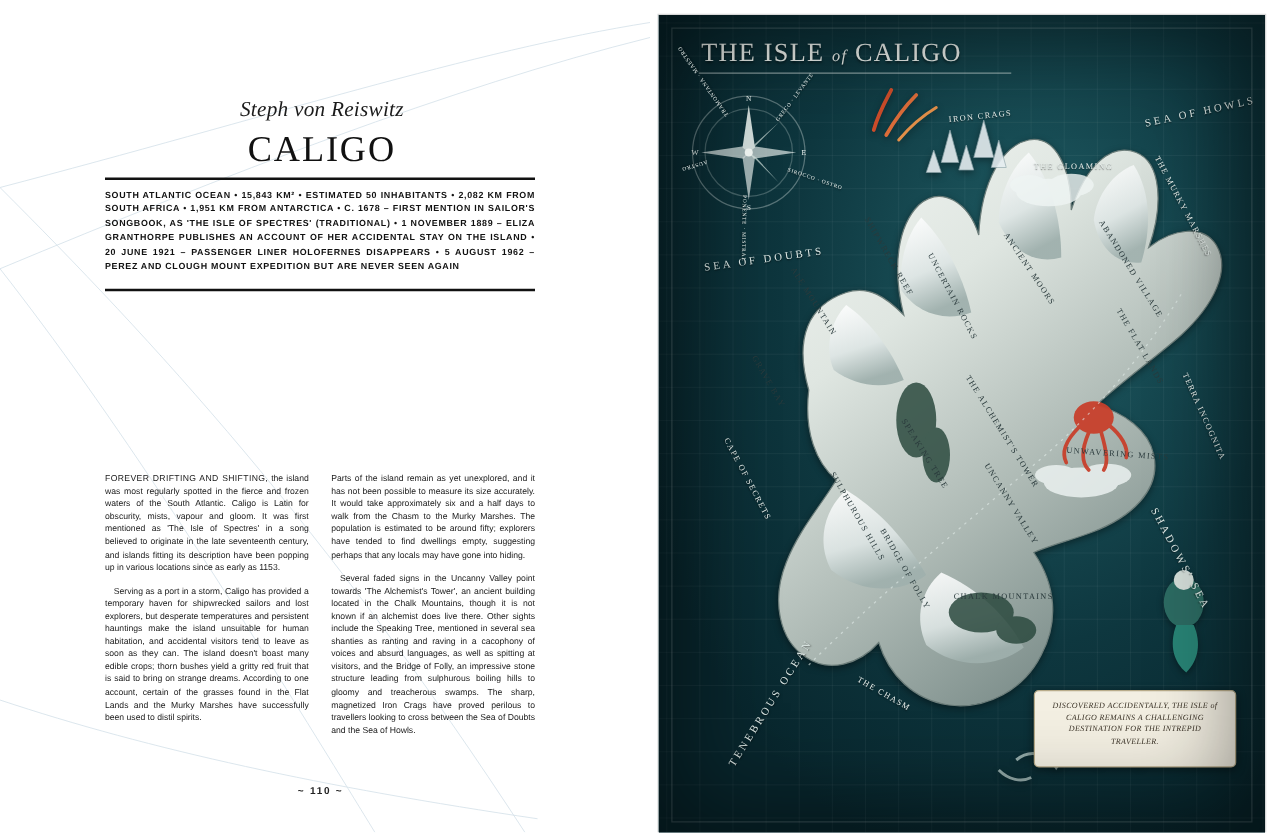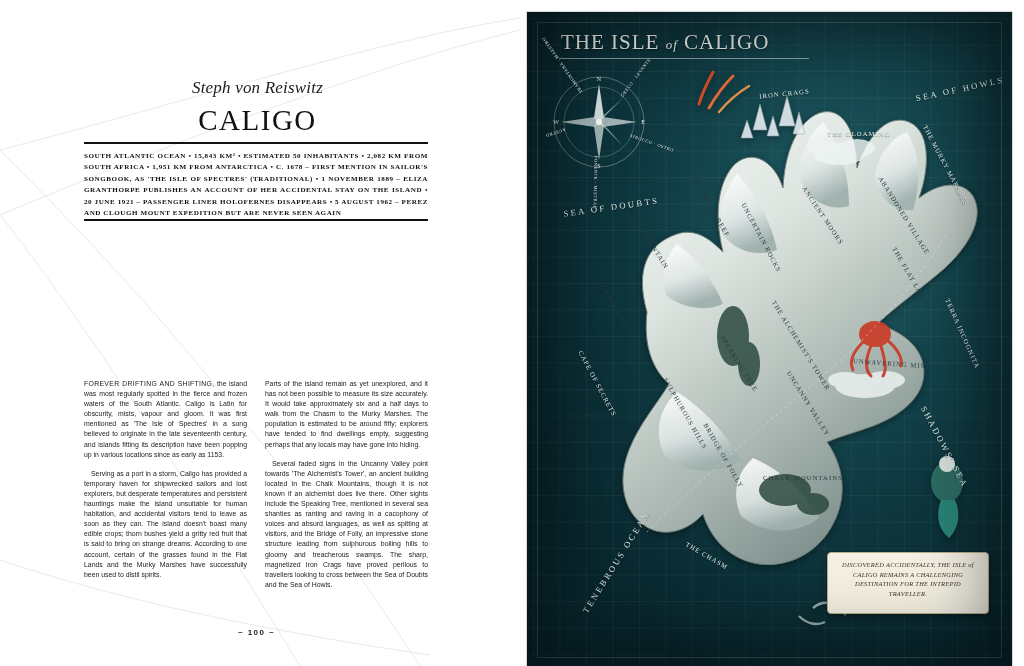--- a/index.html
+++ b/index.html
@@ -58,22 +58,21 @@
     margin-top: 11px;
     font-weight: bold;
   }
 
   .factbox {
     position: absolute;
     left: 84px; top: 142px;
     width: 344px;
     border-top: 2.5px solid #111;
     border-bottom: 2.5px solid #111;
-    padding: 7px 0 0 0;
-    font-family: Liberation Serif, serif;
+    padding: 7px 0 12px 0;
   }
   .factbox p {
     margin: 0;
     font-size: 7.1px;
     line-height: 11.4px;
     letter-spacing: .55px;
     font-weight: bold;
     color: #111;
     text-align: justify;
     text-transform: uppercase;
@@ -254,21 +253,21 @@
       <div class="col">
         <p><span class="lead">FOREVER DRIFTING AND SHIFTING,</span><span> the island was most regularly spotted in the fierce and frozen waters of the South Atlantic. Caligo is Latin for obscurity, mists, vapour and gloom. It was first mentioned as 'The Isle of Spectres' in a song believed to originate in the late seventeenth century, and islands fitting its description have been popping up in various locations since as early as 1153.</span></p>
         <p class="indent"><span>Serving as a port in a storm, Caligo has provided a temporary haven for shipwrecked sailors and lost explorers, but desperate temperatures and persistent hauntings make the island unsuitable for human habitation, and accidental visitors tend to leave as soon as they can. The island doesn't boast many edible crops; thorn bushes yield a gritty red fruit that is said to bring on strange dreams. According to one account, certain of the grasses found in the Flat Lands and the Murky Marshes have successfully been used to distil spirits.</span></p>
       </div>
       <div class="col">
         <p><span>Parts of the island remain as yet unexplored, and it has not been possible to measure its size accurately. It would take approximately six and a half days to walk from the Chasm to the Murky Marshes. The population is estimated to be around fifty; explorers have tended to find dwellings empty, suggesting perhaps that any locals may have gone into hiding.</span></p>
         <p class="indent"><span>Several faded signs in the Uncanny Valley point towards 'The Alchemist's Tower', an ancient building located in the Chalk Mountains, though it is not known if an alchemist does live there. Other sights include the Speaking Tree, mentioned in several sea shanties as ranting and raving in a cacophony of voices and absurd languages, as well as spitting at visitors, and the Bridge of Folly, an impressive stone structure leading from sulphurous boiling hills to gloomy and treacherous swamps. The sharp, magnetized Iron Crags have proved perilous to travellers looking to cross between the Sea of Doubts and the Sea of Howls.</span></p>
       </div>
     </div>
 
-    <div class="folio">~  100  ~</div>
+    <div class="folio">~  110  ~</div>
   </div>
 
   <div class="map-plate">
     <div class="map-inner"></div>
     <div class="grid-overlay"></div>
 
     <svg class="creature" style="left:0;top:0;width:485px;height:640px" viewBox="0 0 485 640">
       <defs>
         <linearGradient id="landG" x1="0" y1="0" x2="0.6" y2="1">
           <stop offset="0%" stop-color="#f4f7f4"></stop>

